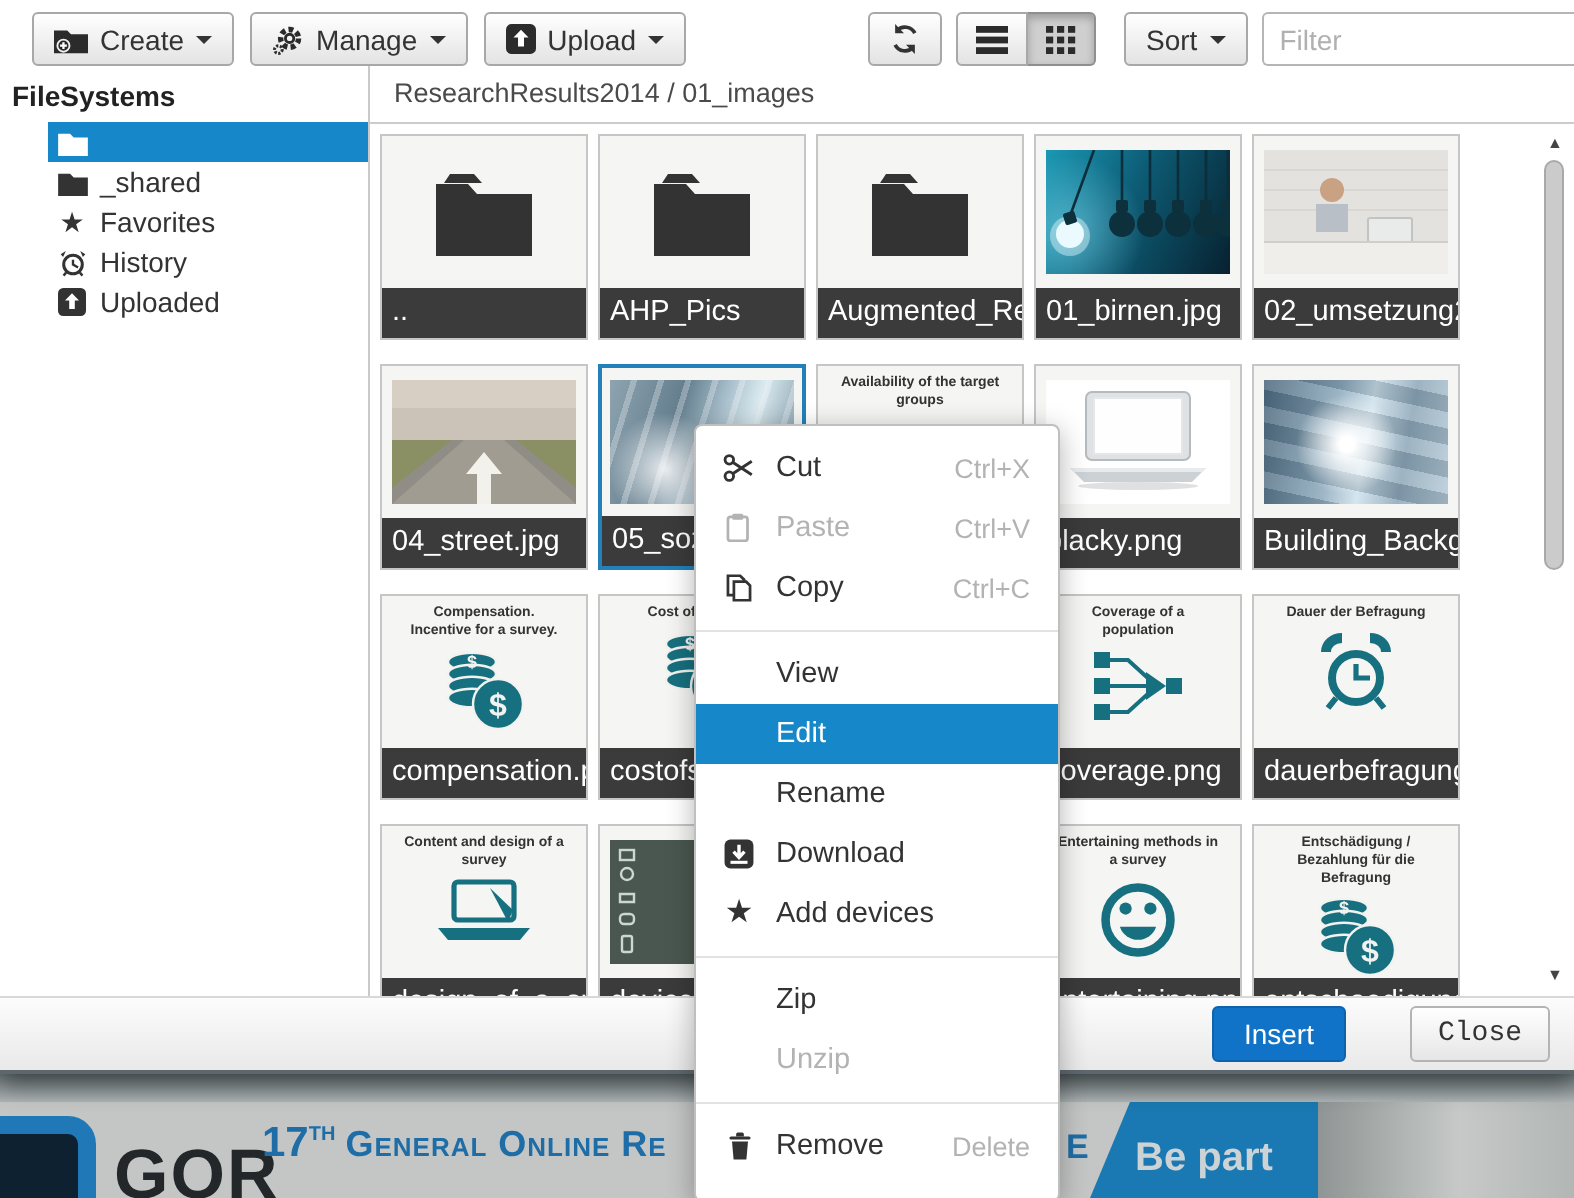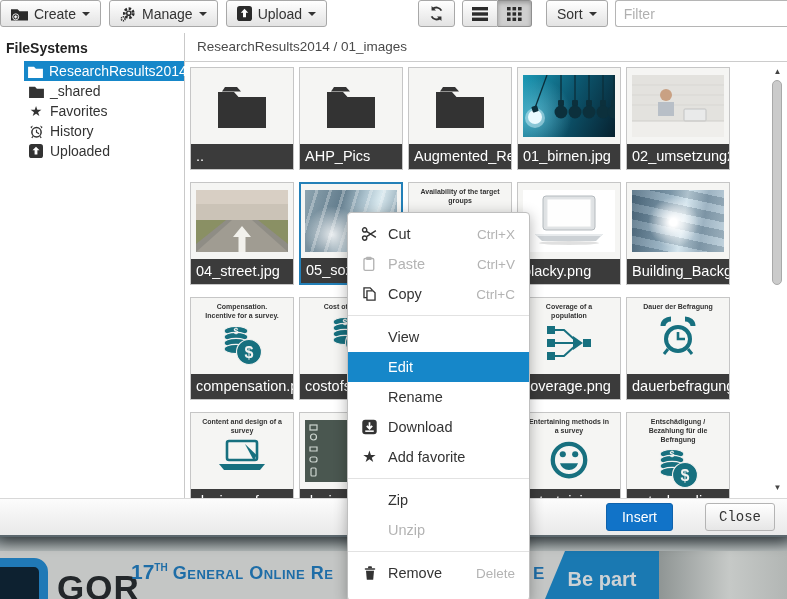--- a/index.html
+++ b/index.html
@@ -26,21 +26,21 @@
   .gor-badge span { display:block; text-align:center; margin-top:17px; color:#cdd2d5;
     font-weight:bold; font-size:20px; }
   .bg-right { position:absolute; left:659px; top:551px; right:0; height:48px;
     background:linear-gradient(90deg,#8f9594,#c6c9c7 55%,#b2b6b4); }
 
   
   .dialog { position:absolute; left:0; top:0; width:787px; height:537px; background:#fff;
     border-bottom:2px solid #5c686e; box-shadow:0 5px 12px rgba(0,0,0,.45); }
 
   
-  .toolbar { height:33px; display:flex; align-items:flex-start; padding:0 2px 0 0; }
+  .toolbar { height:33px; display:flex; align-items:flex-end; padding:0 2px 0 16px; }
   .tb-btn { display:inline-flex; align-items:center; gap:6px; height:27px; padding:0 10px;
     background:linear-gradient(#ffffff,#e3e3e3); border:1px solid #a8a8a8; border-radius:3px;
     font-size:14px; color:#333; font-family:inherit; cursor:pointer; }
   .tb-btn svg { display:block; }
   .icon-only { padding:0 9px; }
   .btn-group { display:inline-flex; margin-left:7px; }
   .btn-group .tb-btn:first-child { border-radius:3px 0 0 3px; }
   .btn-group .tb-btn:last-child { border-radius:0 3px 3px 0; border-left:none; }
   .tb-btn.active { background:#cfcfcf; box-shadow:inset 0 2px 4px rgba(0,0,0,.25); border-color:#8f8f8f; }
   .caret { width:0; height:0; border-left:4px solid transparent; border-right:4px solid transparent;
@@ -237,21 +237,20 @@
     <div class="dialog-body">
       <div class="sidebar">
         <div class="side-header">FileSystems</div>
         <div id="side-list">
             <div class="side-item selected">
               <span class="tico">
                 <svg width="15" height="13" viewBox="0 0 16 14">
                   <path fill="currentColor" d="M0 2h6.4l2 2H16v10H0z"></path>
                 </svg>
               </span>
-              <span>ResearchResults2014</span>
             </div>
             <div class="side-item">
               <span class="tico">
                 <svg width="15" height="13" viewBox="0 0 16 14">
                   <path fill="currentColor" d="M0 2h6.4l2 2H16v10H0z"></path>
                 </svg>
               </span>
               <span>_shared</span>
             </div>
             <div class="side-item">
@@ -600,21 +599,21 @@
             <path d="M10 4.5v6.3M6.8 8.6l3.2 3.4 3.2-3.4" stroke="#fff" stroke-width="2" fill="none"></path>
             <rect x="5" y="14" width="10" height="1.8" fill="#fff"></rect>
           </svg>
         </span>
         <span>Download</span>
       </div>
       <div class="ctx-item">
         <span class="mi">
           <span class="star">★</span>
         </span>
-        <span>Add favorite</span>
+        <span>Add devices</span>
       </div>
       <div class="ctx-sep"></div>
       <div class="ctx-item">
         <span>Zip</span>
       </div>
       <div class="ctx-item disabled">
         <span>Unzip</span>
       </div>
       <div class="ctx-sep"></div>
       <div class="ctx-item">

